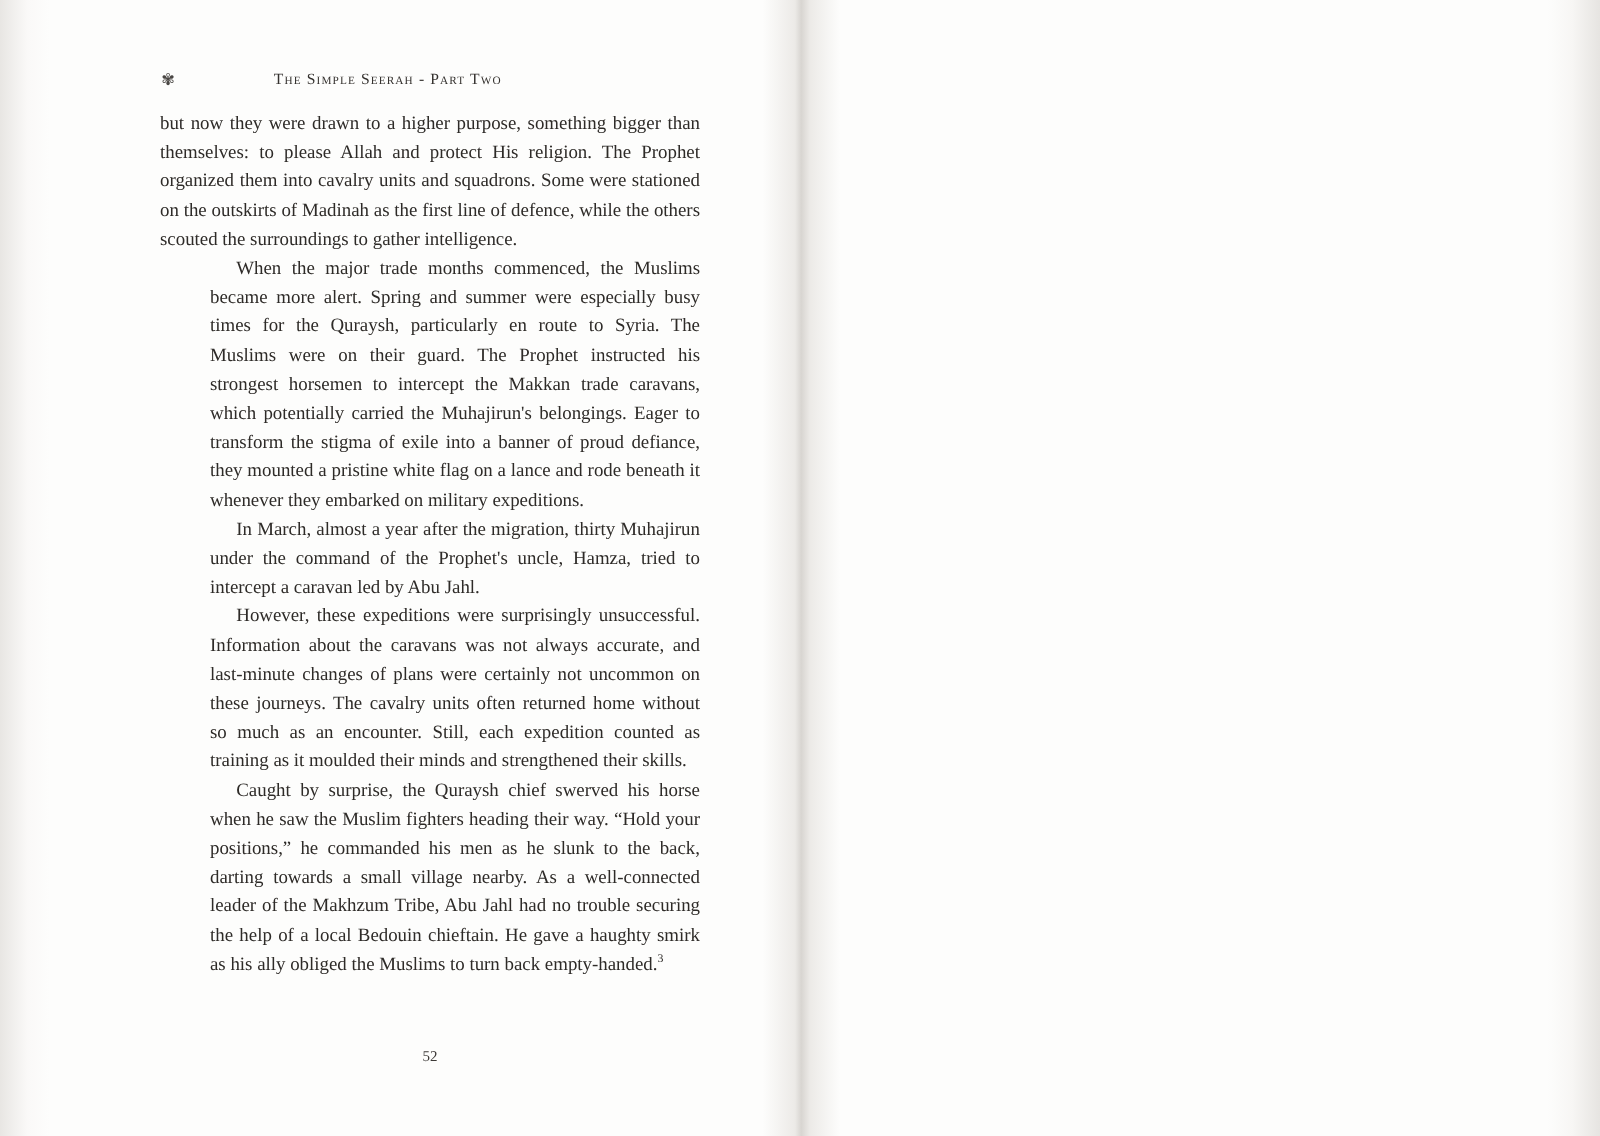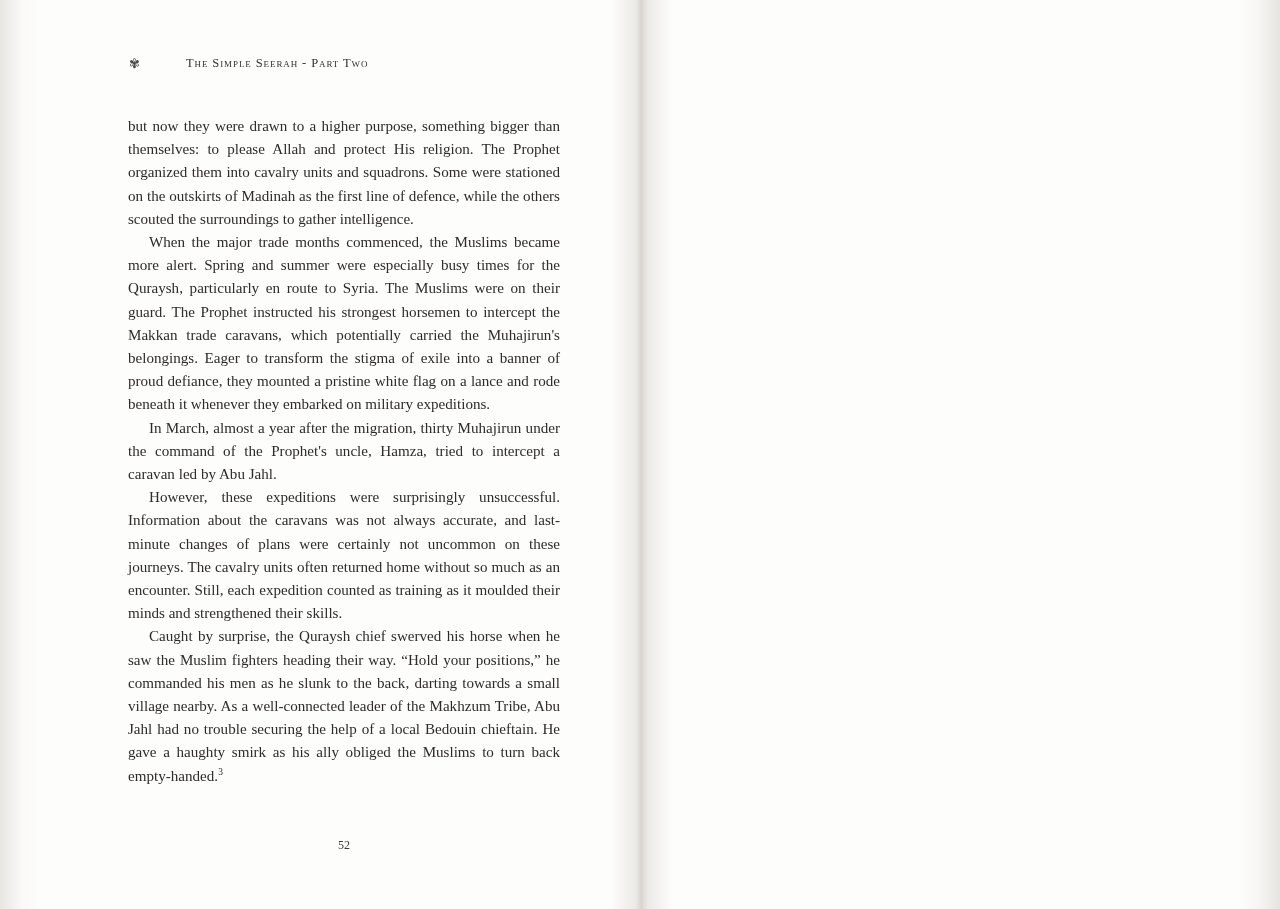--- a/index.html
+++ b/index.html
@@ -40,45 +40,45 @@
   }
   .rh-left  { left: 128px;  width: 432px; }
 
   .rh-title {
     font-variant: small-caps;
     font-size: 12.5px;
     letter-spacing: 0.9px;
     color: #34312e;
     white-space: nowrap;
   }
-  .rh-left .rh-title  { margin-left: 45px; }
+  .rh-left .rh-title  { margin-left: 78px; }
 
   .ornament {
     width: 13px;
     height: 13px;
     color: #4a4744;
     font-size: 13px;
     line-height: 13px;
     text-align: center;
     flex: 0 0 auto;
   }
   .rh-left .ornament  { order: -1; }
 
   .textblock {
     position: absolute;
     font-size: 15.1px;
     line-height: 23.2px;
     color: #2e2b28;
     text-align: justify;
     text-justify: inter-word;
   }
-  .tb-left  { left: 128px; top: 115px;  width: 432px; }
+  .tb-left  { left: 128px; top: 88px;  width: 432px; }
 
   .textblock p { margin: 0; }
-  .textblock p.indent { text-indent: 21px; }
+  .textblock p.indent { text-indent: 21px; margin-left: 40px; }
   .textblock sup { font-size: 9.5px; vertical-align: super; line-height: 0; }
 
   .folio {
     position: absolute;
     top: 838px;
     font-size: 12px;
     color: #3c3936;
     text-align: center;
   }
   .folio-left  { left: 128px; width: 432px; }

